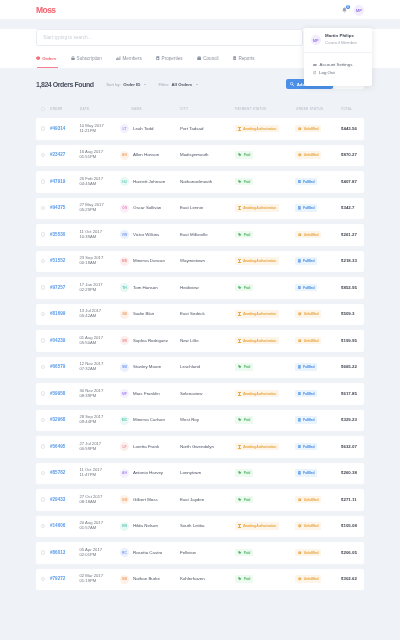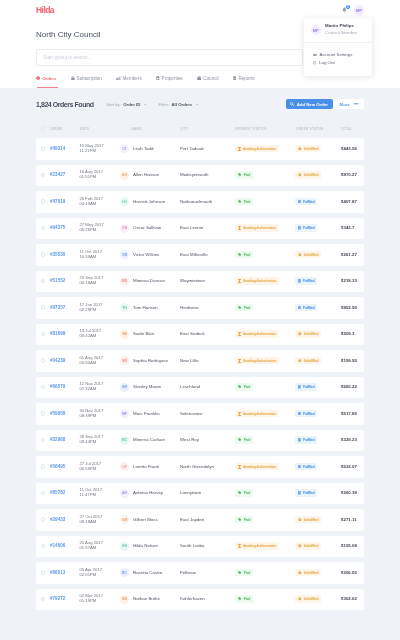--- a/index.html
+++ b/index.html
@@ -94,36 +94,35 @@
   .av.orange { background:#fdf1e8; color:#f0a46c; }
   .av.teal   { background:#e8f8f4; color:#5cc9b4; }
   .av.pink   { background:#fceef7; color:#e684c4; }
   .av.blue   { background:#eaf0fd; color:#7a9df0; }
   .av.red    { background:#fdeeee; color:#f08c8c; }
 </style>
 </head>
 <body>
 
 <div class="topbar">
-  <div class="logo">Hilda</div>
+  <div class="logo">Moss</div>
   <div class="top-actions">
     <div class="bell-wrap">
       <svg width="4.9" height="6.6" viewBox="0 0 11 15">
         <path d="M5.5 1.5c-2.1 0-3.6 1.6-3.6 3.6v2.6L0.6 9.6h9.8L9.1 7.7V5.1c0-2-1.5-3.6-3.6-3.6z" fill="#9aa6b4"></path>
         <path d="M3.8 10.8c0 .95.77 1.7 1.7 1.7s1.7-.75 1.7-1.7z" fill="#9aa6b4"></path>
         <rect x="4.8" y="0" width="1.4" height="1.8" rx="0.7" fill="#9aa6b4"></rect>
       </svg>
       <div class="badge">0</div>
     </div>
     <div class="avatar-top">MP</div>
   </div>
 </div>
 
 <div class="header">
-  <div class="page-title">North City Council</div>
   <div class="search">
     <span class="ph">Start typing to search...</span>
   </div>
   <div class="tabs" id="tabs">
       <div class="tab active">
     <span>
           <svg width="4.2" height="4.2" viewBox="0 0 12 12">
             <path d="M6 0.6 L11.4 3.4 L11.4 8.6 L6 11.4 L0.6 8.6 L0.6 3.4 Z" fill="currentColor"></path>
             <circle cx="6" cy="6" r="1.6" fill="#fff" opacity="0.55"></circle>
           </svg>

